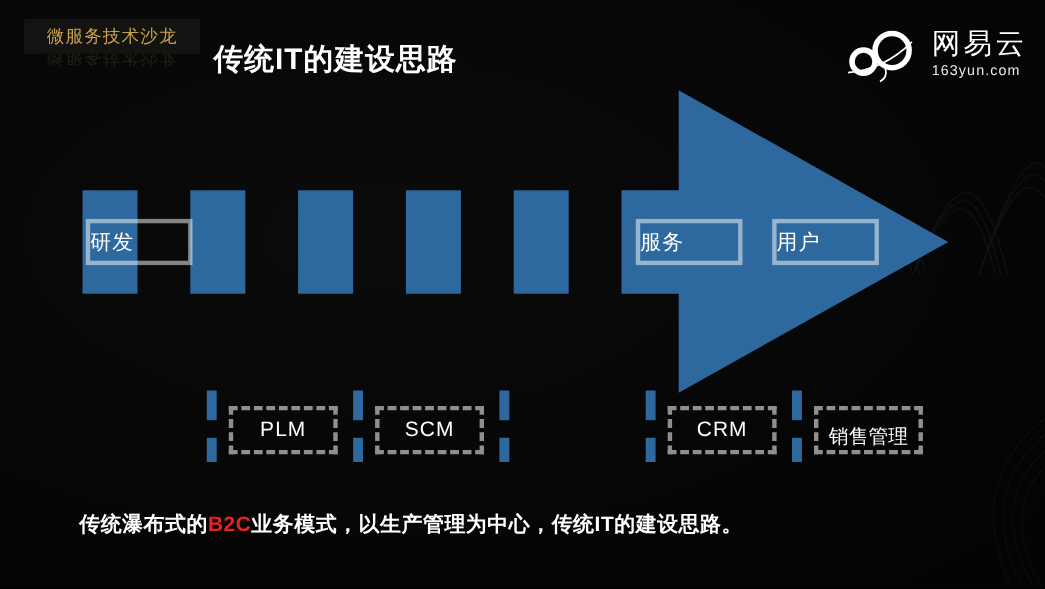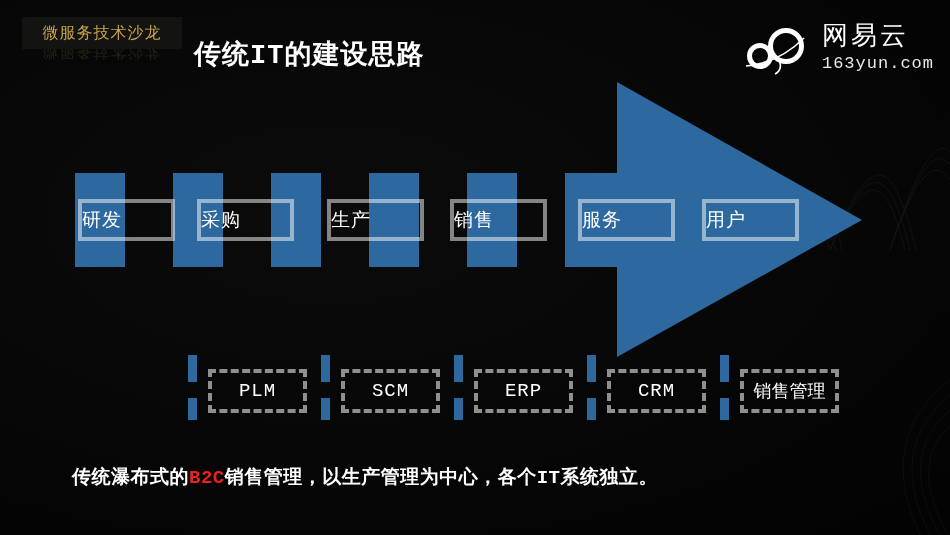--- a/index.html
+++ b/index.html
@@ -1,19 +1,19 @@
 <!DOCTYPE html>
 <html><head>
 <meta charset="utf-8">
 <style>
   html,body{margin:0;padding:0;background:#000;}
   .slide{
     position:relative;width:950px;height:535px;overflow:hidden;
     background:radial-gradient(ellipse at 35% 40%, #0b0b0b 0%, #050505 70%, #030303 100%);
-    font-family:Liberation Mono, monospace;
+    font-family:Liberation Sans, sans-serif;
   }
   
   .tag-box{
     position:absolute;left:22px;top:17px;width:160px;height:32px;
     background:#131311;display:flex;align-items:center;
   }
   .tag-text{
     width:100%;text-align:center;color:#c9a34c;font-size:16px;letter-spacing:1px;
   }
   .tag-reflection{
@@ -23,39 +23,39 @@
   }
   .title{
     position:absolute;left:182px;top:24px;margin:12px;
     color:#fff;font-size:27px;font-weight:bold;letter-spacing:1px;
   }
   .logo{
     position:absolute;right:16px;top:20px;display:flex;align-items:center;gap:10px;
   }
   .logo svg{display:block;}
   .logo-name{color:#fff;font-size:26px;letter-spacing:3px;line-height:1;}
-  .logo-domain{color:#e9e9e9;font-size:17px;letter-spacing:1px;margin-top:4px;}
+  .logo-domain{color:#e9e9e9;font-size:13px;letter-spacing:1px;margin-top:4px;}
   
   .diagram-svg{position:absolute;left:0;top:0;z-index:1;}
   
   .stage{
     position:absolute;top:199px;width:97px;height:42px;z-index:2;
     border:4px solid rgba(255,255,255,.5);box-sizing:border-box;
     display:flex;align-items:center;justify-content:flex-start;
     color:#fff;font-size:19px;letter-spacing:1px;
   }
   .st0{left:78px}.st1{left:197px}.st2{left:327px}.st3{left:450px}.st4{left:578px}.st5{left:702px}
   
   .system{
     position:absolute;top:369px;width:99px;height:44px;z-index:2;
     border:4px dashed #8f8f8f;box-sizing:border-box;
     display:flex;align-items:center;justify-content:center;
     color:#fff;font-size:19px;letter-spacing:1px;
   }
-  .sy0{left:75px}.sy1{left:208px}.sy2{left:341px}.sy3{left:474px}.sy4{left:607px}.sy5{left:740px;font-size:18px;letter-spacing:0;}
+  .sy0{left:75px}.sy1{left:208px}.sy2{left:341px}.sy3{left:474px}.sy4{left:607px}.sy5{left:740px;font-size:18px;letter-spacing:0;align-items:flex-end;}
   
   .sep{position:absolute;width:9px;top:355px;height:65px;z-index:1;}
   .sep i{position:absolute;left:0;width:9px;background:#2d689f;display:block;}
   .sep .seg-top{top:0;height:27px;}
   .sep .seg-bottom{top:43px;height:22px;}
   .sp0{left:188px}.sp1{left:321px}.sp2{left:454px}.sp3{left:587px}.sp4{left:720px}
   
   .caption{
     position:absolute;left:72px;top:445px;z-index:2;
     color:#fff;font-size:19px;font-weight:bold;letter-spacing:.5px;
@@ -120,29 +120,20 @@
       <rect x="271" y="173" width="50" height="94"></rect>
       <rect x="369" y="173" width="50" height="94"></rect>
       <rect x="467" y="173" width="50" height="94"></rect>
       <polygon points="565,173 617,173 617,82 862,220 617,357 617,267 565,267"></polygon>
     </g>
   </svg>
 
   <div class="stage st0">
       <span>研发</span>
     </div>
-  <div class="stage st1">
-      <span>采购</span>
-    </div>
-  <div class="stage st2">
-      <span>生产</span>
-    </div>
-  <div class="stage st3">
-      <span>销售</span>
-    </div>
   <div class="stage st5">
       <span>用户</span>
     </div>
   <div class="stage st4">
       <span>服务</span>
     </div>
 
   <div class="sep sp0">
       <i class="seg-top"></i>
       <i class="seg-bottom"></i>
@@ -163,25 +154,22 @@
       <i class="seg-top"></i>
       <i class="seg-bottom"></i>
     </div>
 
   <div class="system sy1">
       <span>PLM</span>
     </div>
   <div class="system sy2">
       <span>SCM</span>
     </div>
-  <div class="system sy3">
-      <span>ERP</span>
-    </div>
   <div class="system sy4">
       <span>CRM</span>
     </div>
   <div class="system sy5">
       <span>销售管理</span>
     </div>
 
-  <p class="caption"><span>传统瀑布式的</span><span class="hl">B2C</span><span>销售管理，以生产管理为中心，各个IT系统独立。</span></p>
+  <p class="caption"><span>传统瀑布式的</span><span class="hl">B2C</span><span>业务模式，以生产管理为中心，传统IT的建设思路。</span></p>
 
 </div>
 
 </body></html>

